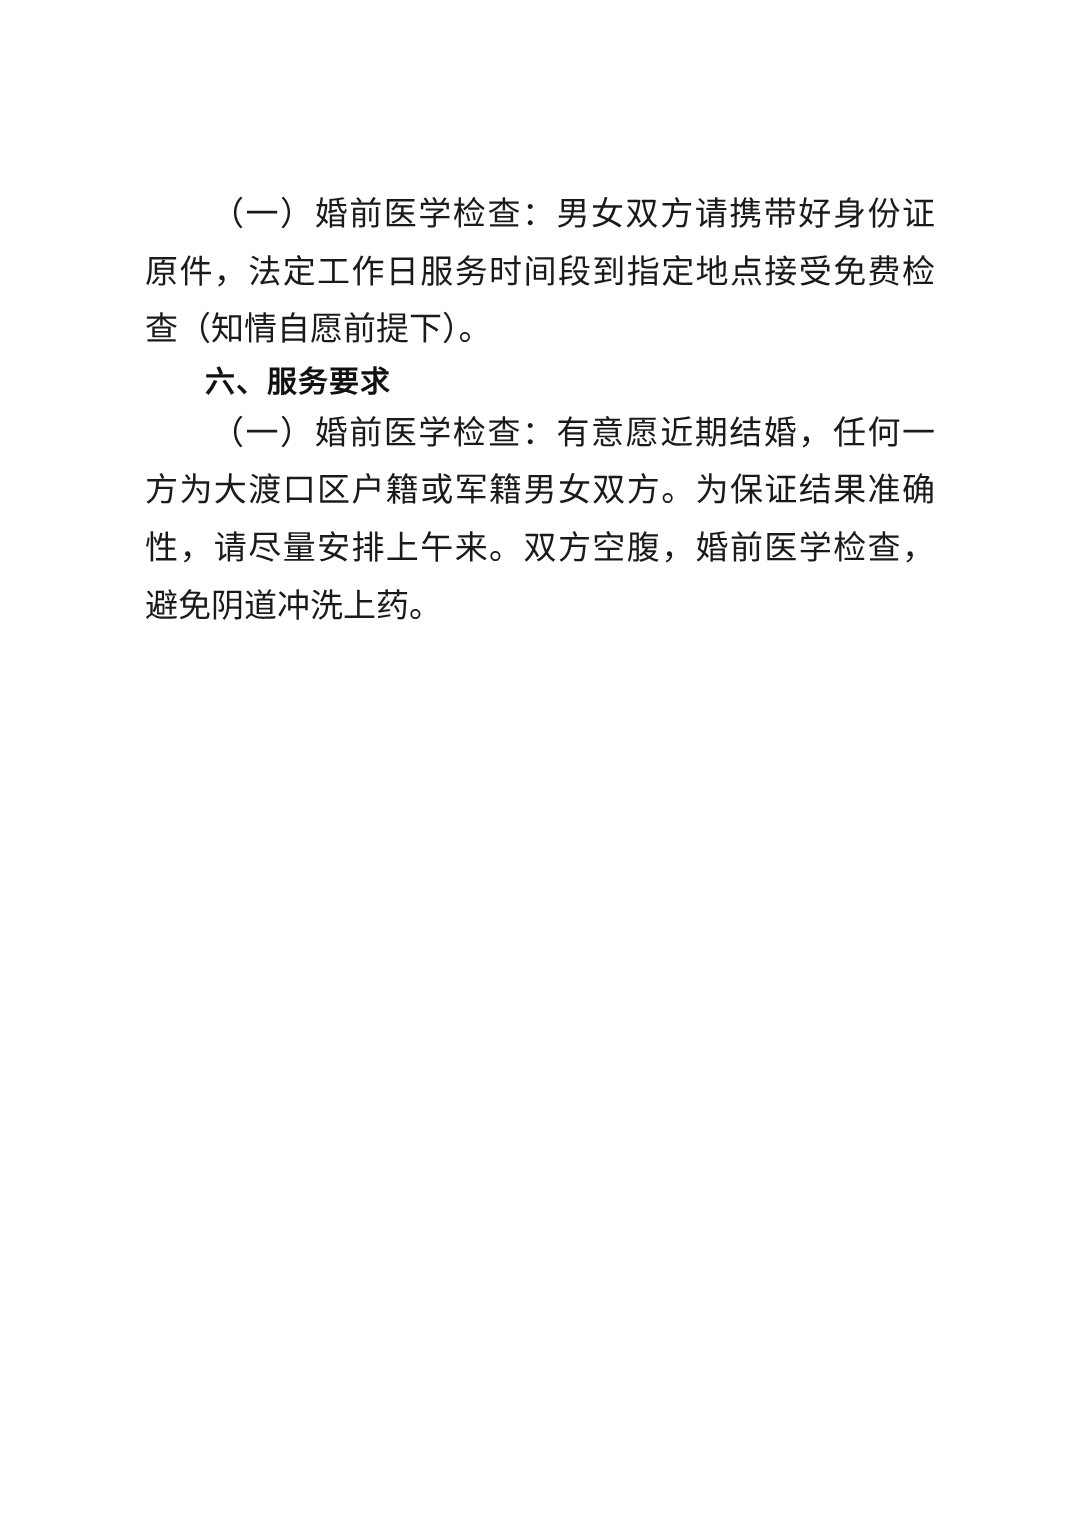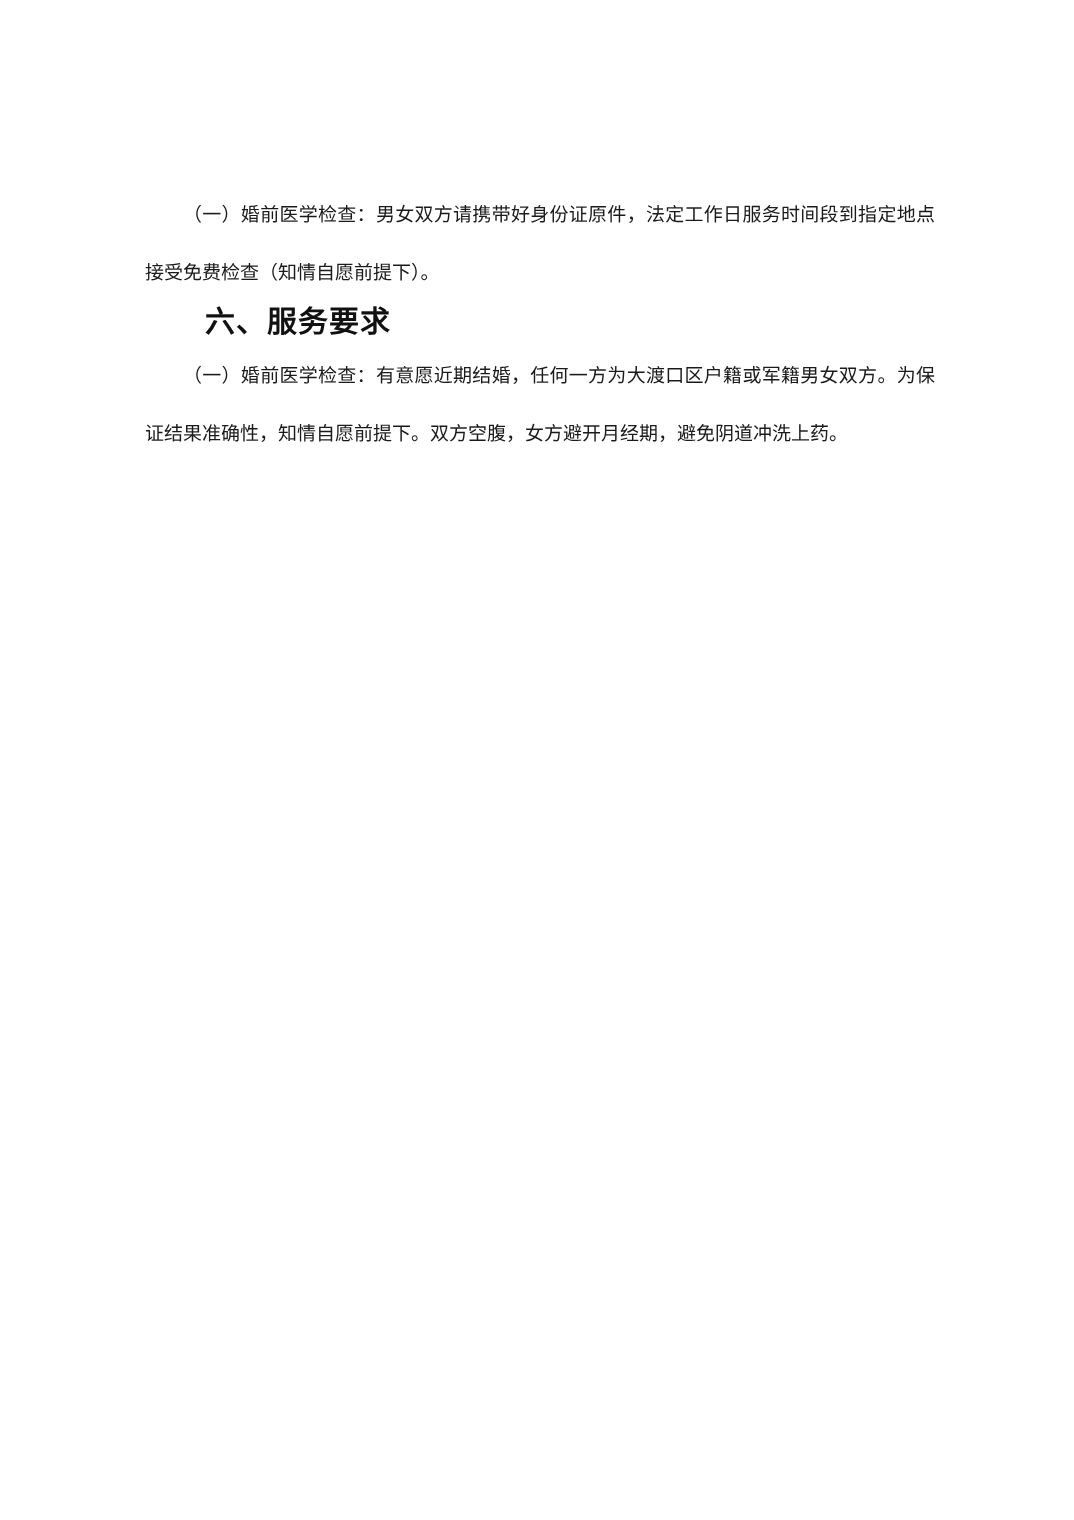--- a/index.html
+++ b/index.html
@@ -21,41 +21,41 @@
   }
   .content {
     position: absolute;
     left: 145px;
     top: 186px;
     width: 790px;
     color: #1a1a1a;
   }
   .para {
     margin: 0;
-    font-size: 19px;
+    font-size: 33px;
     line-height: 57.6px;
     text-indent: 2em;
     text-align: justify;
     text-justify: inter-ideograph;
     word-break: break-all;
     overflow-wrap: break-word;
   }
   .heading {
     margin: 0;
-    font-family: Liberation Mono, monospace;
+    font-family: Liberation Serif, serif;
     font-weight: 700;
     font-size: 30px;
     line-height: 46px;
     text-indent: 2em;
     color: #111111;
     letter-spacing: 1px;
   }
 </style>
 </head>
 <body>
 
 <div class="page">
   <div class="content">
     <p class="para">（一）婚前医学检查：男女双方请携带好身份证原件，法定工作日服务时间段到指定地点接受免费检查（知情自愿前提下）。</p>
     <h2 class="heading">六、服务要求</h2>
-    <p class="para">（一）婚前医学检查：有意愿近期结婚，任何一方为大渡口区户籍或军籍男女双方。为保证结果准确性，知情自愿前提下。双方空腹，女方避开月经期，避免阴道冲洗上药。</p>
+    <p class="para">（一）婚前医学检查：有意愿近期结婚，任何一方为大渡口区户籍或军籍男女双方。为保证结果准确性，请尽量安排上午来。双方空腹，婚前医学检查，避免阴道冲洗上药。</p>
   </div>
 </div>
 
 </body></html>

